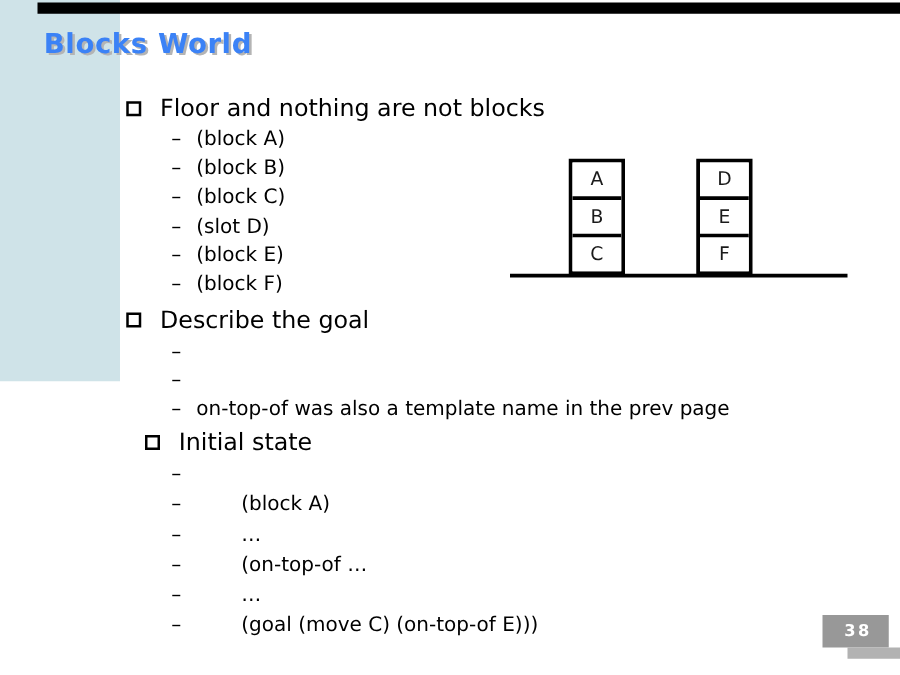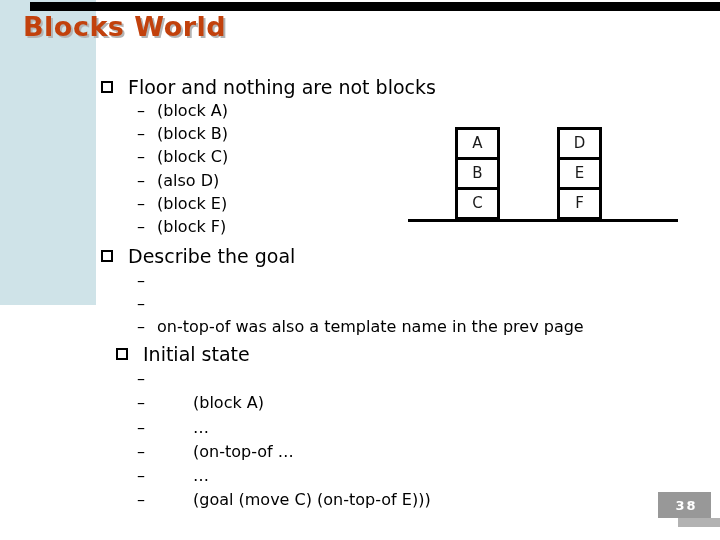--- a/index.html
+++ b/index.html
@@ -17,23 +17,23 @@
     position: absolute; left: 0; top: 0;
     width: 96px; height: 305px;
     background: #cfe3e8;
   }
   .top-bar {
     position: absolute; left: 30px; top: 2px; right: 0;
     height: 9px; background: #000;
   }
   .title {
     position: absolute; left: 23px; top: 12px;
-    margin: 0;
-    font-size: 27px; font-weight: bold; line-height: 1.1;
-    color: #c2410c;
+    margin: 12px;
+    font-size: 22px; font-weight: bold; line-height: 1.1;
+    color: #3b82f6;
     text-shadow: 2px 2px 0 #b4b4b4;
     letter-spacing: 0.5px;
     white-space: nowrap;
   }
 
   .heading {
     position: absolute;
     display: flex; align-items: flex-start;
     white-space: nowrap;
   }
@@ -132,21 +132,21 @@
     <div class="subitem">
         <span class="dash">–</span>
         <span class="txt">(block B)</span>
       </div>
     <div class="subitem">
         <span class="dash">–</span>
         <span class="txt">(block C)</span>
       </div>
     <div class="subitem">
         <span class="dash">–</span>
-        <span class="txt">(also D)</span>
+        <span class="txt">(slot D)</span>
       </div>
     <div class="subitem">
         <span class="dash">–</span>
         <span class="txt">(block E)</span>
       </div>
     <div class="subitem">
         <span class="dash">–</span>
         <span class="txt">(block F)</span>
       </div>
   </div>

